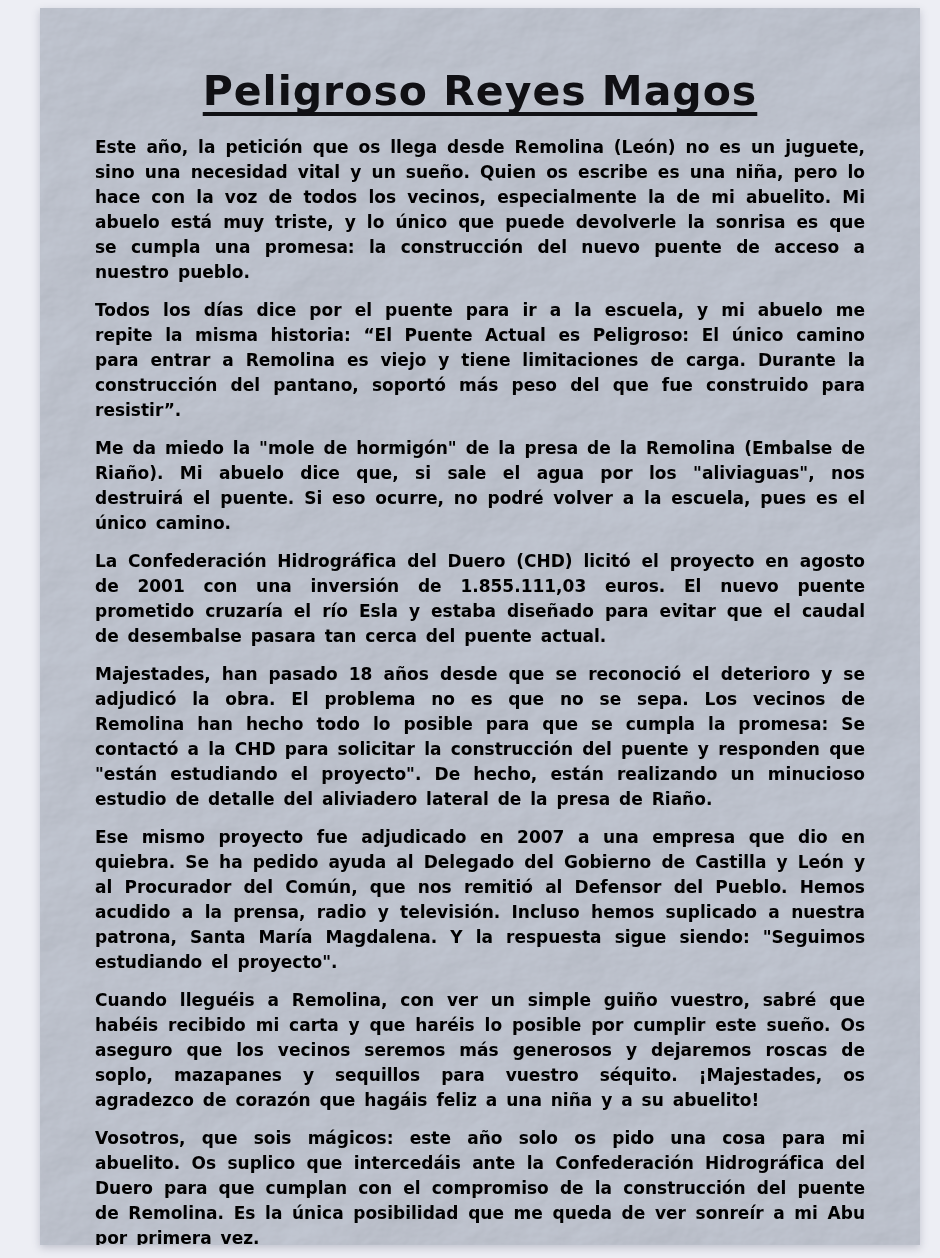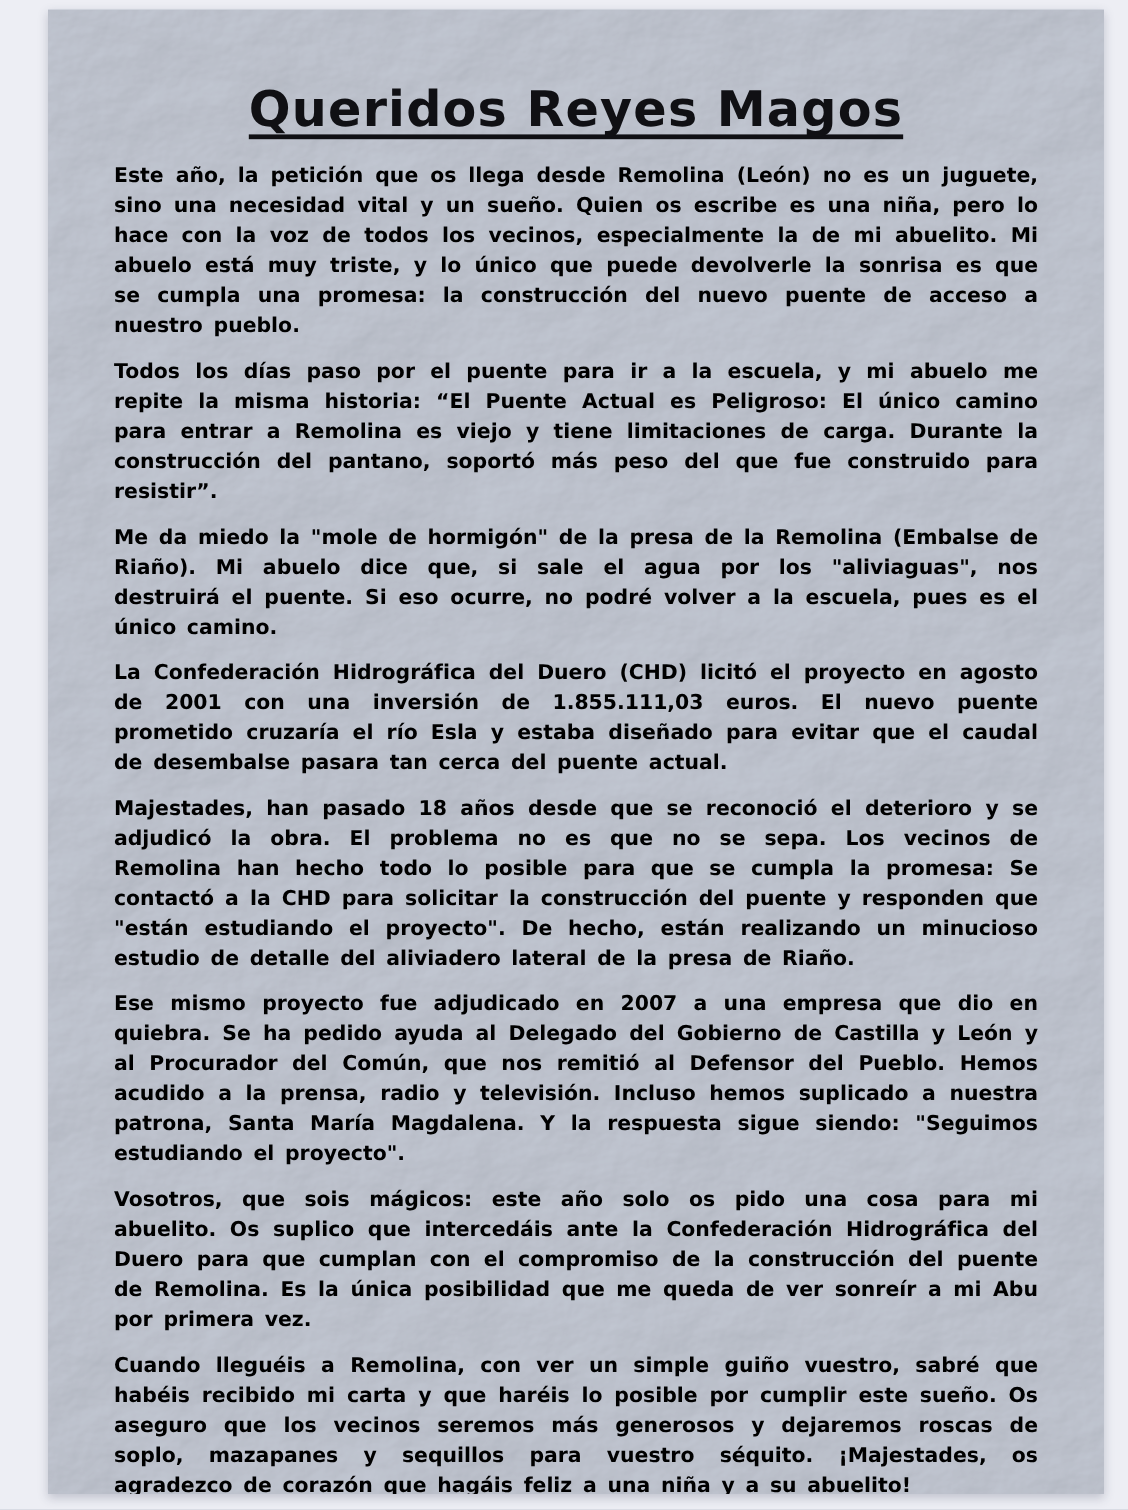--- a/index.html
+++ b/index.html
@@ -75,25 +75,25 @@
         <feDiffuseLighting in="n" lighting-color="#ffffff" surfaceScale="2.6" diffuseConstant="1.05" result="l">
           <feDistantLight azimuth="225" elevation="62"></feDistantLight>
         </feDiffuseLighting>
         <feComposite in="l" in2="SourceGraphic" operator="arithmetic" k1="1" k2="0" k3="0" k4="0"></feComposite>
       </filter>
     </defs>
     <rect width="100%" height="100%" fill="#c2c7d2" filter="url(#crumple)"></rect>
   </svg>
 
   <div class="content">
-    <h1 class="letter-title">Queridos Reyes Magos</h1>
+    <h1 class="letter-title">Peligroso Reyes Magos</h1>
 
     <p class="letter-paragraph">Este año, la petición que os llega desde Remolina (León) no es un juguete, sino una necesidad vital y un sueño. Quien os escribe es una niña, pero lo hace con la voz de todos los vecinos, especialmente la de mi abuelito. Mi abuelo está muy triste, y lo único que puede devolverle la sonrisa es que se cumpla una promesa: la construcción del nuevo puente de acceso a nuestro pueblo.</p>
-    <p class="letter-paragraph">Todos los días paso por el puente para ir a la escuela, y mi abuelo me repite la misma historia: “El Puente Actual es Peligroso: El único camino para entrar a Remolina es viejo y tiene limitaciones de carga. Durante la construcción del pantano, soportó más peso del que fue construido para resistir”.</p>
+    <p class="letter-paragraph">Todos los días dice por el puente para ir a la escuela, y mi abuelo me repite la misma historia: “El Puente Actual es Peligroso: El único camino para entrar a Remolina es viejo y tiene limitaciones de carga. Durante la construcción del pantano, soportó más peso del que fue construido para resistir”.</p>
     <p class="letter-paragraph">Me da miedo la "mole de hormigón" de la presa de la Remolina (Embalse de Riaño). Mi abuelo dice que, si sale el agua por los "aliviaguas", nos destruirá el puente. Si eso ocurre, no podré volver a la escuela, pues es el único camino.</p>
     <p class="letter-paragraph">La Confederación Hidrográfica del Duero (CHD) licitó el proyecto en agosto de 2001 con una inversión de 1.855.111,03 euros. El nuevo puente prometido cruzaría el río Esla y estaba diseñado para evitar que el caudal de desembalse pasara tan cerca del puente actual.</p>
     <p class="letter-paragraph">Majestades, han pasado 18 años desde que se reconoció el deterioro y se adjudicó la obra. El problema no es que no se sepa. Los vecinos de Remolina han hecho todo lo posible para que se cumpla la promesa: Se contactó a la CHD para solicitar la construcción del puente y responden que "están estudiando el proyecto". De hecho, están realizando un minucioso estudio de detalle del aliviadero lateral de la presa de Riaño.</p>
     <p class="letter-paragraph">Ese mismo proyecto fue adjudicado en 2007 a una empresa que dio en quiebra. Se ha pedido ayuda al Delegado del Gobierno de Castilla y León y al Procurador del Común, que nos remitió al Defensor del Pueblo. Hemos acudido a la prensa, radio y televisión. Incluso hemos suplicado a nuestra patrona, Santa María Magdalena. Y la respuesta sigue siendo: "Seguimos estudiando el proyecto".</p>
+    <p class="letter-paragraph">Cuando lleguéis a Remolina, con ver un simple guiño vuestro, sabré que habéis recibido mi carta y que haréis lo posible por cumplir este sueño. Os aseguro que los vecinos seremos más generosos y dejaremos roscas de soplo, mazapanes y sequillos para vuestro séquito. ¡Majestades, os agradezco de corazón que hagáis feliz a una niña y a su abuelito!</p>
     <p class="letter-paragraph">Vosotros, que sois mágicos: este año solo os pido una cosa para mi abuelito. Os suplico que intercedáis ante la Confederación Hidrográfica del Duero para que cumplan con el compromiso de la construcción del puente de Remolina. Es la única posibilidad que me queda de ver sonreír a mi Abu por primera vez.</p>
-    <p class="letter-paragraph">Cuando lleguéis a Remolina, con ver un simple guiño vuestro, sabré que habéis recibido mi carta y que haréis lo posible por cumplir este sueño. Os aseguro que los vecinos seremos más generosos y dejaremos roscas de soplo, mazapanes y sequillos para vuestro séquito. ¡Majestades, os agradezco de corazón que hagáis feliz a una niña y a su abuelito!</p>
 
   </div>
 </div>
 
 </body></html>

